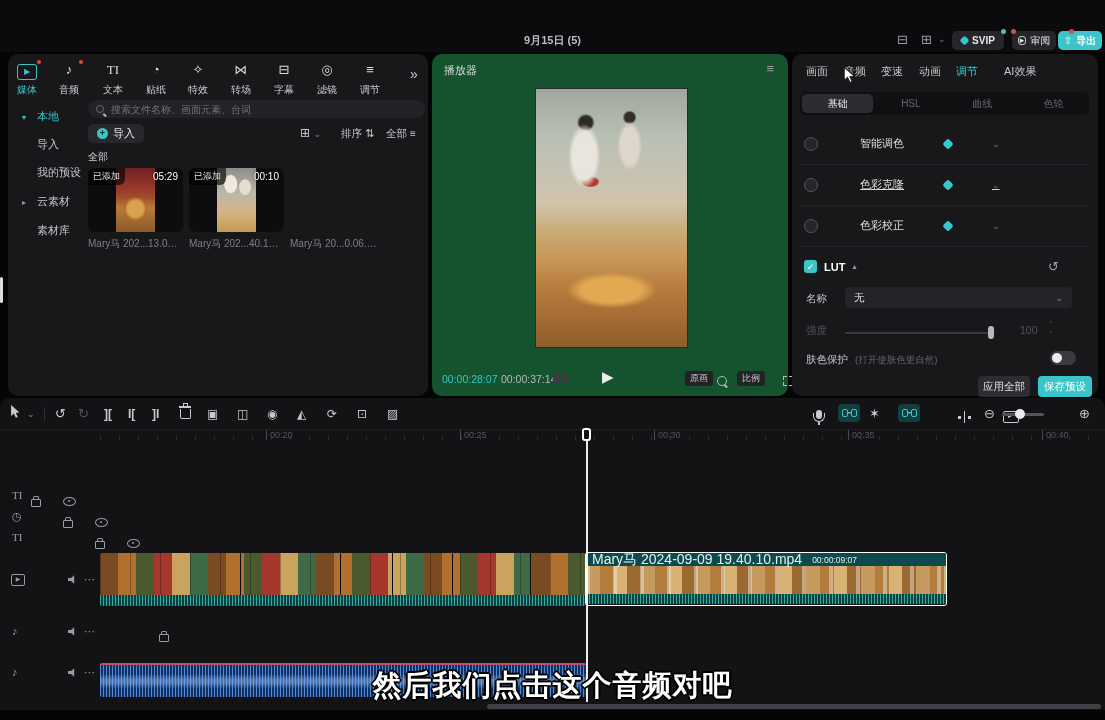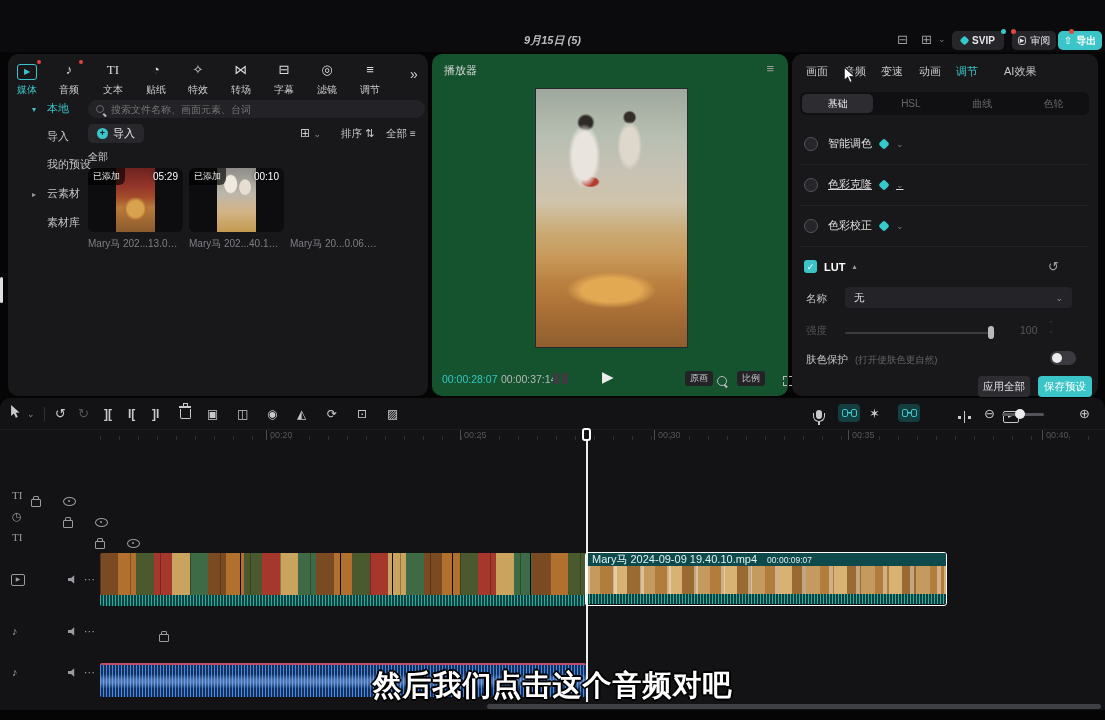--- a/index.html
+++ b/index.html
@@ -12,21 +12,21 @@
   .dot.teal{background:#3cc5c8;}
   .pill{display:flex;align-items:center;gap:4px;justify-content:center;background:#26262a;
         border-radius:5px;font-size:10px;color:#e6e6e8;}
   .ltab{position:absolute;top:6px;width:40px;text-align:center;cursor:default;}
   .ltab .ic{display:block;height:19px;line-height:19px;font-size:13px;color:#dcdcde;}
   .ltab .lb{font-size:10px;color:#cdcdd1;}
   .ltab.active .ic{color:#3cc5c8;}
   .ltab.active .icbox{display:inline-block;width:18px;height:14px;line-height:13px;border:1.5px solid #3cc5c8;
         border-radius:3px;font-size:8px;color:#3cc5c8;}
   .ltab.active .lb{color:#3cc5c8;}
-  .nav-item{position:absolute;left:24px;font-size:11px;color:#c6c6ca;white-space:nowrap;}
+  .nav-item{position:absolute;left:14px;font-size:11px;color:#c6c6ca;white-space:nowrap;margin-top:8px;}
   .nav-item .caret{display:inline-block;width:12px;font-size:8px;color:#9a9aa0;}
   .nav-item.active, .nav-item.active .caret{color:#3cc5c8;}
   .thumb{position:absolute;top:114px;width:95px;height:64px;border-radius:6px;background:#0d0d0f;overflow:hidden;}
   .thumb .strip{position:absolute;left:28px;top:0;width:39px;height:100%;}
   .t1 .strip{background:radial-gradient(circle at 50% 64% ,#d9a24e 0 8px,#b06a31 11px,rgba(0,0,0,0) 12px),
              linear-gradient(180deg,#6e2220 0%,#93352a 28%,#a34a2a 45%,#b87a3a 62%,#8a5a2c 100%);}
   .t2 .strip{background:radial-gradient(ellipse 10px 14px at 35% 25%,#efe9e0 0 60%,rgba(0,0,0,0) 70%),
              radial-gradient(ellipse 9px 12px at 72% 30%,#e7ded2 0 60%,rgba(0,0,0,0) 70%),
              linear-gradient(180deg,#8f8d89 0%,#bdb7ab 40%,#d2b486 68%,#c49a50 100%);}
   .t3 .strip{background:radial-gradient(circle at 52% 30%,#b8503c 0 7px,rgba(0,0,0,0) 8px),
@@ -38,21 +38,21 @@
   .dur{position:absolute;right:5px;top:3px;font-size:10px;color:#fff;text-shadow:0 0 3px #000;}
   .fname{position:absolute;top:183px;width:95px;font-size:10px;color:#7f7f85;white-space:nowrap;
          overflow:hidden;text-overflow:ellipsis;}
   .itab{position:absolute;top:10px;font-size:11px;color:#c6c6ca;}
   .itab.active{color:#3cc5c8;}
   .subtab-bar{position:absolute;left:8px;top:38px;width:289px;height:23px;background:#101013;
               border-radius:6px;display:flex;}
   .subtab{flex:1;display:flex;align-items:center;justify-content:center;font-size:10px;color:#66666c;}
   .subtab.active{background:#2c2c31;border-radius:5px;margin:2px;color:#ececee;}
   .optrow{position:absolute;left:8px;width:289px;height:41px;border-bottom:1px solid #232328;
-          display:flex;align-items:center;}
+          display:flex;align-items:center;gap:32px;}
   .opt-toggle{width:12px;height:12px;border-radius:50%;border:1.5px solid #55555b;background:#26262a;margin-left:4px;}
   .opt-label{font-size:11px;color:#dededf;margin-left:10px;}
   .diamond{width:8px;height:8px;background:#35c9ce;transform:rotate(45deg);border-radius:2px;margin-left:8px;}
   .chev{font-size:9px;color:#77777d;margin-left:8px;}
   .chk{width:13px;height:13px;border-radius:3px;background:#3cc5c8;color:#fff;font-size:9px;
        display:flex;align-items:center;justify-content:center;}
   .tgl{position:absolute;width:26px;height:14px;border-radius:7px;background:#3a3a40;}
   .tgl::after{content:"";position:absolute;left:2px;top:2px;width:10px;height:10px;background:#ececee;border-radius:50%;}
   .btn-dark{position:absolute;height:21px;background:#2c2c31;border-radius:4px;font-size:10.5px;color:#e3e3e5;
             display:flex;align-items:center;justify-content:center;}
@@ -109,21 +109,21 @@
             color:#fff;letter-spacing:1px;
             text-shadow:-2px 0 0 #000,2px 0 0 #000,0 -2px 0 #000,0 2px 0 #000,
                         -1px -1px 0 #000,1px 1px 0 #000,-1px 1px 0 #000,1px -1px 0 #000;}
 </style>
 </head>
 <body>
 
 <div class="stage">
 
   <div class="ab" style="left:0;top:0;width:1105px;height:52px;background:#0b0b0d;">
-    <div class="ab" style="left:0;right:0;top:33px;text-align:center;font-size:11px;font-weight:700;color:#bcbcc0;font-style:italic;">9月15日 (5)</div>
+    <div class="ab" style="left:0;right:0;top:33px;text-align:center;font-size:11px;font-weight:700;color:#bcbcc0;">9月15日 (5)</div>
     <span class="ab" style="left:897px;top:32px;font-size:13px;color:#9a9aa0;">⊟</span>
     <span class="ab" style="left:921px;top:32px;font-size:13px;color:#9a9aa0;">⊞</span>
     <span class="ab" style="left:938px;top:34px;font-size:9px;color:#7a7a80;">⌄</span>
     <div class="pill ab" style="left:952px;top:31px;width:52px;height:19px;">
       <span class="diamond" style="width:7px;height:7px;margin-left:0;"></span>
       <span style="font-weight:700;">SVIP</span>
       <span class="dot teal" style="right:-2px;top:-2px;left:auto;"></span>
     </div>
     <div class="pill ab" style="left:1012px;top:31px;width:44px;height:19px;">
       <span style="font-size:9px;border:1px solid #c9c9cd;border-radius:3px;line-height:7px;padding:0 1px;">▸</span>
@@ -416,21 +416,21 @@
       <span class="sep" style="left:240px;"></span>
       <span class="sep" style="left:292px;"></span>
       <span class="sep" style="left:352px;"></span>
       <span class="sep" style="left:430px;"></span>
       <div class="wave-teal" style="position:absolute;left:0;top:42px;width:100%;height:11px;"></div>
     </div>
 
     
     <div class="ab" style="left:585px;top:154px;width:362px;height:54px;border:1.5px solid #fff;border-radius:3px;overflow:hidden;box-sizing:border-box;">
       <div style="height:13px;background:#0e4a4c;display:flex;align-items:center;gap:10px;padding-left:6px;white-space:nowrap;">
-        <span style="font-size:11px;color:#dff2f2;">Mary马 2024-09-09 19.40.10.mp4</span>
+        <span style="font-size:14px;color:#dff2f2;">Mary马 2024-09-09 19.40.10.mp4</span>
         <span style="font-size:8.5px;color:#dff2f2;">00:00:09:07</span>
       </div>
       <div class="filmR" style="height:28px;"></div>
       <div class="wave-teal" style="height:10px;"></div>
     </div>
 
     
     <div class="ab" style="left:100px;top:265px;width:486px;height:34px;border-radius:2px;border-top:2px solid #c0506a;box-sizing:border-box;
                 background:
                   linear-gradient(180deg,rgba(0,0,0,0) 0 28%,rgba(130,175,240,.55) 46% 56%,rgba(0,0,0,0) 74%),

